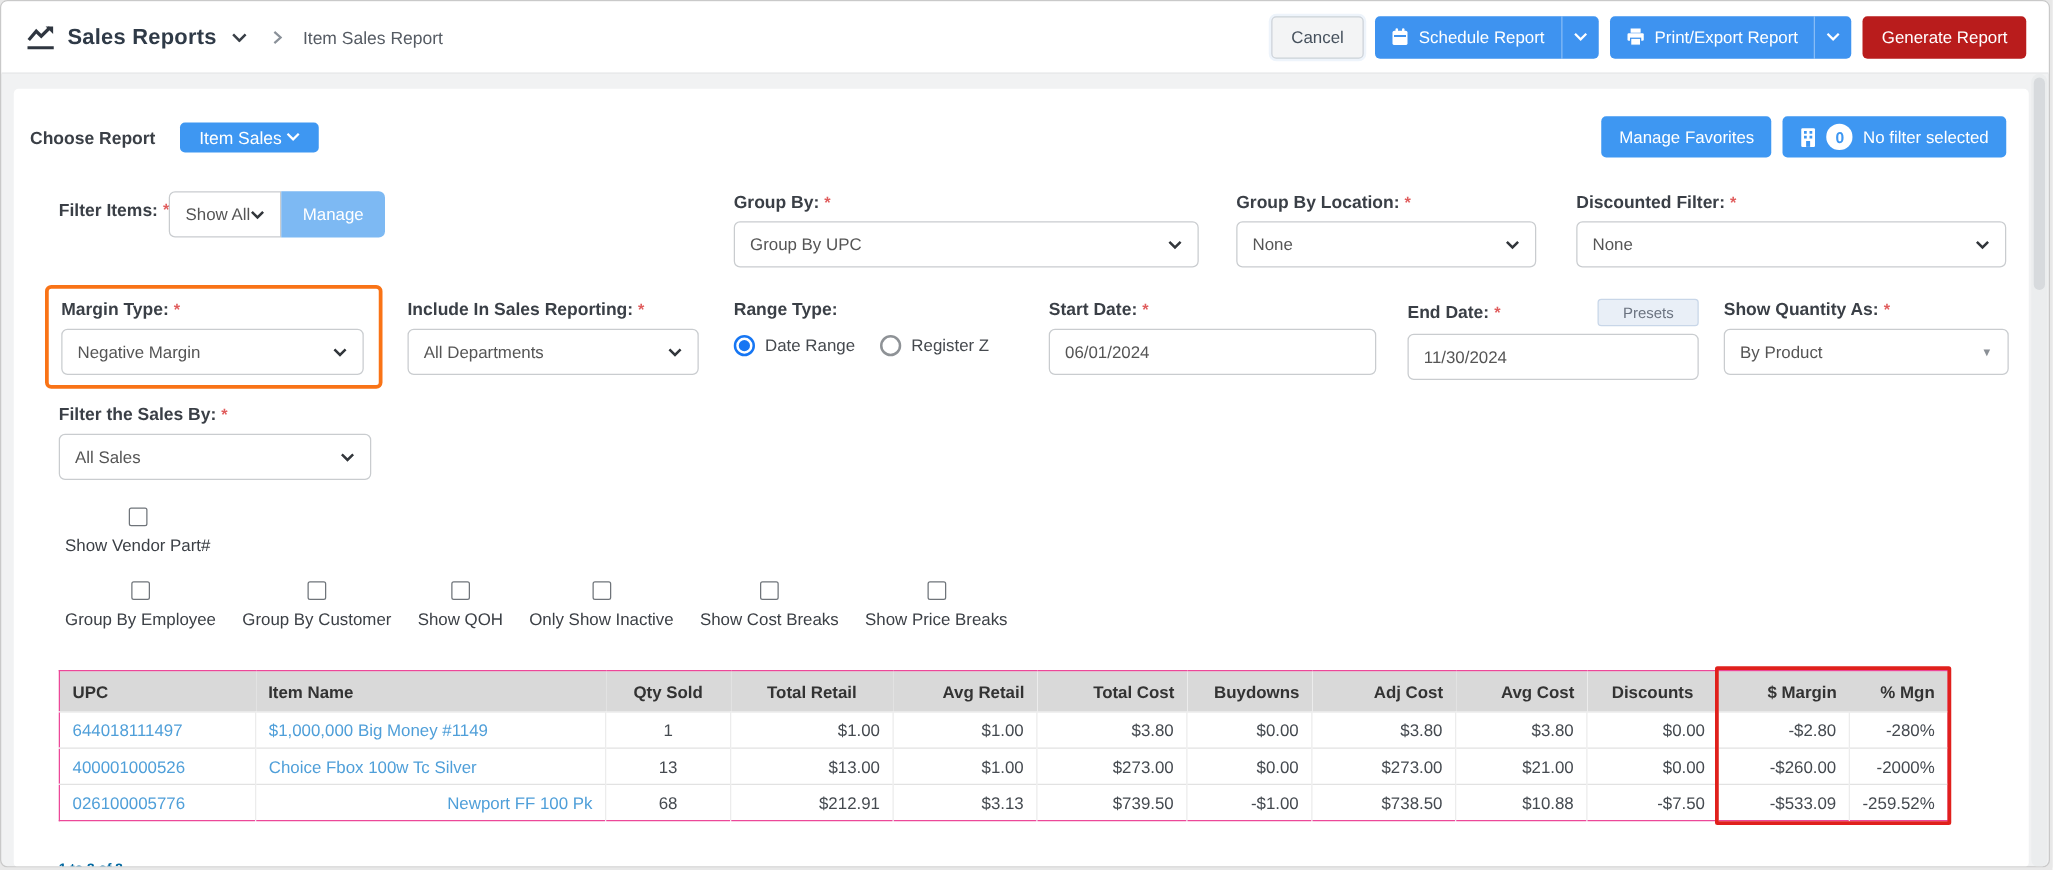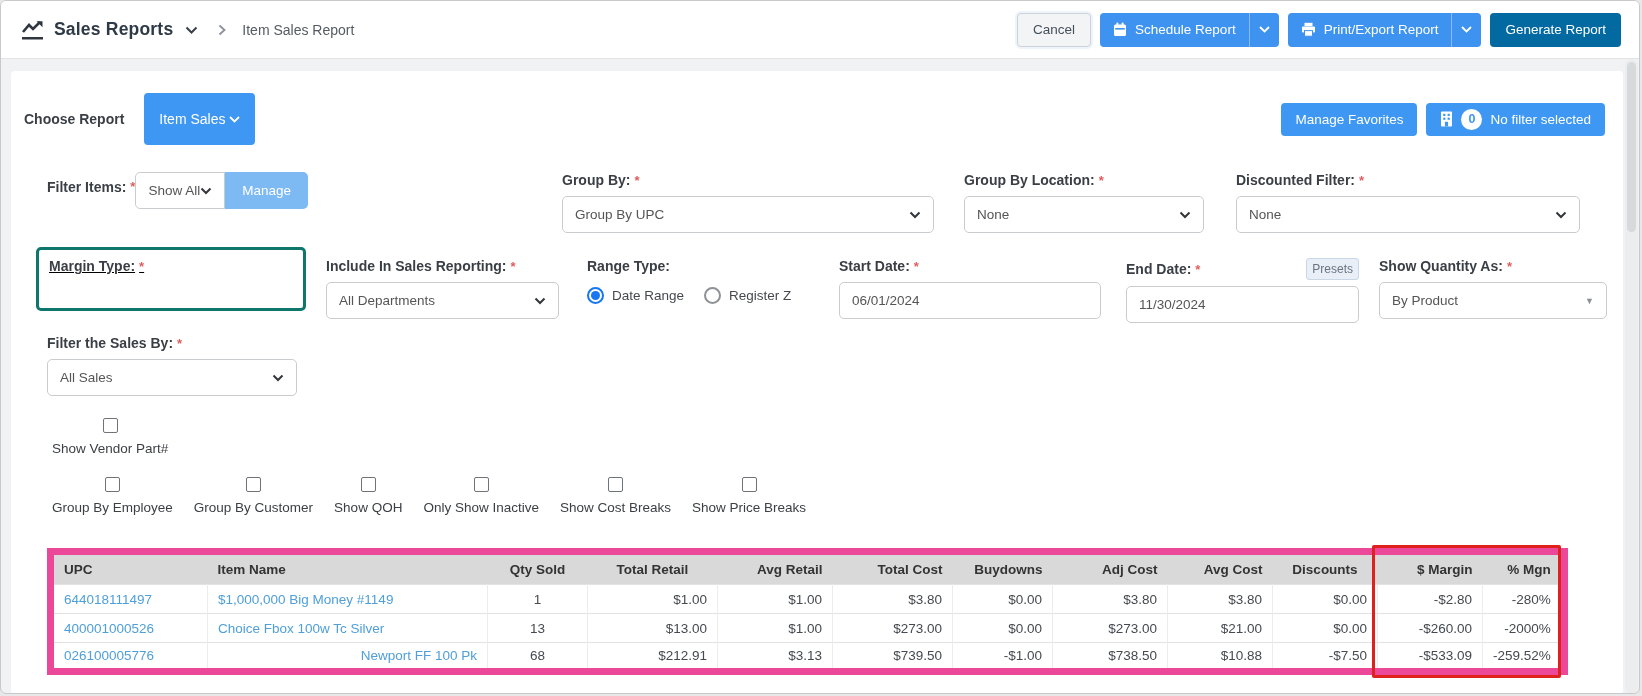--- a/index.html
+++ b/index.html
@@ -12,82 +12,82 @@
   .tb-title { font-size:17.5px; font-weight:700; color:#2f3a47; letter-spacing:.2px; }
   .tb-chev { margin-left:2px; display:flex; }
   .tb-sep { color:#8a9199; font-size:15px; margin:0 6px 0 10px; display:flex; }
   .tb-crumb { font-size:14px; color:#555b63; }
   .tb-right { display:flex; align-items:center; gap:9px; }
   .btn { border:none; cursor:pointer; font-family:inherit; font-size:13.5px; border-radius:4px; height:34px; display:inline-flex; align-items:center; }
   .btn-cancel { background:#f3f4f5; border:1px solid #ccd2d8; color:#45505c; padding:0 15px; box-shadow:0 0 0 2px #eef4fb; }
   .split { display:inline-flex; background:#3e93f0; border-radius:4px; color:#fff; height:34px; overflow:hidden; }
   .split .main { display:inline-flex; align-items:center; gap:8px; padding:0 13px; color:#fff; background:transparent; border:none; font-size:13.5px; cursor:pointer; font-family:inherit;}
   .split .caret { width:30px; display:inline-flex; align-items:center; justify-content:center; border:none; border-left:1px solid rgba(255,255,255,.38); background:transparent; color:#fff; cursor:pointer; }
-  .btn-generate { background:#0369a1; color:#fff; padding:0 15px; }
+  .btn-generate { background:#b91c1c; color:#fff; padding:0 15px; }
 
   
   .content { position:relative; height:635px; padding:12px 16px 0 10px; }
   .scroll-strip { position:absolute; right:1px; top:0; bottom:0; width:13px; background:#ebedee; border-radius:7px; }
   .scroll-strip .thumb { width:9px; margin:3px auto 0; height:170px; background:#d7dadd; border-radius:5px; }
   .card { background:#fff; border-radius:4px; height:100%; padding:22px 0 0 13px; }
 
   
   .choose-row { display:flex; align-items:center; justify-content:space-between; padding-right:18px; }
   .choose-left { display:flex; align-items:center; gap:20px; }
   .lbl { font-size:14px; font-weight:700; color:#3a3f46; }
-  .btn-report { background:#3e97f2; color:#fff; padding:0 15px; height:52px; font-size:14px; gap:4px; }
+  .btn-report { background:#3e97f2; color:#fff; padding:0 15px; height:24px; font-size:14px; gap:4px; }
   .choose-right { display:flex; align-items:center; gap:9px; }
   .btn-blue-sm { background:#3e97f2; color:#fff; padding:0 14px; height:33px; font-size:13.5px; gap:8px; }
   .badge { background:#fff; color:#3e97f2; font-weight:700; font-size:12.5px; min-width:21px; height:21px; border-radius:11px; display:inline-flex; align-items:center; justify-content:center; padding:0 4px; }
 
   
   .f-row { display:flex; align-items:flex-start; }
   .row1 { margin-top:27px; padding-left:23px; }
   .row2 { margin-top:14px; padding-left:12px; }
   .row3 { margin-top:12px; padding-left:23px; }
   .fgroup .flabel { display:flex; align-items:center; margin-bottom:8px; }
   .flabel .txt { font-size:14px; font-weight:700; color:#3a3f46; }
   .req { color:#e05c5c; font-size:13px; margin-left:4px; font-weight:700; }
   .sel { height:37px; border:1px solid #c9cccf; border-radius:5px; background:#fff; display:flex; align-items:center; justify-content:space-between; padding:0 12px; font-size:13.5px; color:#555; cursor:pointer; }
   .inp { width:100%; height:37px; border:1px solid #c9cccf; border-radius:5px; padding:0 12px; font-size:13.5px; color:#555; font-family:inherit; }
   .g-fi { width:515px; display:flex; }
   .fi-line { display:flex; }
   .fi-line .sel { flex:1; border-radius:5px 0 0 5px; }
   .btn-manage { background:#7db9f3; color:#fff; border:none; border-radius:0 5px 5px 0; height:37px; padding:0 17px; font-size:13.5px; font-family:inherit; cursor:pointer; }
-  .g-gb  { width:372px; }
+  .g-gb  { width:372px; margin-left:25px; }
   .g-gbl { width:240px; margin-left:30px; }
   .g-df  { width:344px; margin-left:32px; }
-  .red-box { border:3px solid #0f766e; border-radius:5px; padding:8px 12px 26px 10px;text-decoration:underline; }
+  .red-box { border:3px solid #f97316; border-radius:5px; padding:8px 12px 8px 10px; }
   .g-mt  { width:242px; }
   .shift { margin-top:11px; }
   .g-iisr { width:233px; margin-left:20px; }
   .g-rt  { width:240px; margin-left:28px; }
   .g-sd  { width:262px; margin-left:12px; }
   .g-ed  { width:233px; margin-left:25px; }
   .g-sqa { width:228px; margin-left:20px; }
   .g-fsb { width:250px; }
   .radio-line { display:flex; align-items:center; gap:8px; margin-top:13px; }
   .radio { width:17px; height:17px; border-radius:50%; border:2px solid #8e9296; background:#fff; position:relative; flex:none; cursor:pointer; }
   .radio.on { border-color:#1676f3; }
   .radio.on::after { content:""; position:absolute; inset:2px; border-radius:50%; background:#1676f3; }
   .radio-lbl { font-size:13.5px; color:#45494e; margin-right:12px; }
   .ed-label-row { display:flex; align-items:center; justify-content:space-between; margin-bottom:6px; }
-  .btn-presets { background:#e9eff7; border:1px solid #c8d6e8; color:#6b7380; font-size:12px; border-radius:3px; padding:3px 5px; font-family:inherit; cursor:pointer;margin-left:48px; }
+  .btn-presets { background:#e9eff7; border:1px solid #c8d6e8; color:#6b7380; font-size:12px; border-radius:3px; padding:3px 19px; font-family:inherit; cursor:pointer;margin-left:48px; }
   .tri { color:#8b9096; font-size:9px; }
 
   
   .chk-vendor { margin-top:22px; }
   .chk-row { margin-top:21px; display:flex; align-items:center; gap:21px; }
   .chk { display:inline-flex; align-items:center; gap:8px; cursor:pointer;flex-direction:column; }
   .chk .box { width:15px; height:15px; border:1.6px solid #6f747a; border-radius:2px; background:#fff; flex:none; }
   .chk .ctxt { font-size:13.5px; color:#3c4046; }
 
   
   .table-wrap { position:relative; display:inline-block; margin-top:33px; }
-  table { border-collapse:collapse; table-layout:fixed; border:7px solid #ec4899; }
+  table { border-collapse:collapse; table-layout:fixed; border:1px solid #ec4899; }
   th { background:#d9d9d9; font-size:13.5px; font-weight:700; color:#333; height:33px; padding:0 10px; white-space:nowrap; overflow:hidden; }
   td { font-size:13.5px; color:#454a50; height:29px; padding:0 10px; border-top:1px solid #e2e2e2; border-right:1px solid #ececec; white-space:nowrap; overflow:hidden; }
   td:last-child { border-right:none; }
   tr.totals td { background:#d4d4d4; font-weight:700; color:#222; border-top:1px solid #ababab; border-right:1px solid #c6c6c6; }
   a.cell-link { color:#4f9fd9; text-decoration:none; cursor:pointer; }
   .red-overlay { position:absolute; border:3px solid #e0201c; border-radius:2px; pointer-events:none; top:-3px; bottom:-3px; }
   .pagination { margin-top:27px; font-size:11px; font-weight:700; color:#0369a1; }
 </style>
 </head>
 <body>
@@ -249,20 +249,26 @@
       </div>
 
       
       <div class="f-row row2">
         <div class="red-box">
           <div class="fgroup g-mt">
             <div class="flabel">
                 <span class="txt">Margin Type:</span>
                 <span class="req">*</span>
               </div>
+            <div class="sel">
+              <span>Negative Margin</span>
+              <svg width="12" height="8" viewBox="0 0 12 8">
+                  <path d="M1.5 1.5 L6 6 L10.5 1.5" fill="none" stroke="#33373c" stroke-width="2"></path>
+                </svg>
+            </div>
           </div>
         </div>
         <div class="fgroup g-iisr shift">
           <div class="flabel">
               <span class="txt">Include In Sales Reporting:</span>
               <span class="req">*</span>
             </div>
           <div class="sel">
             <span>All Departments</span>
             <svg width="12" height="8" viewBox="0 0 12 8">

